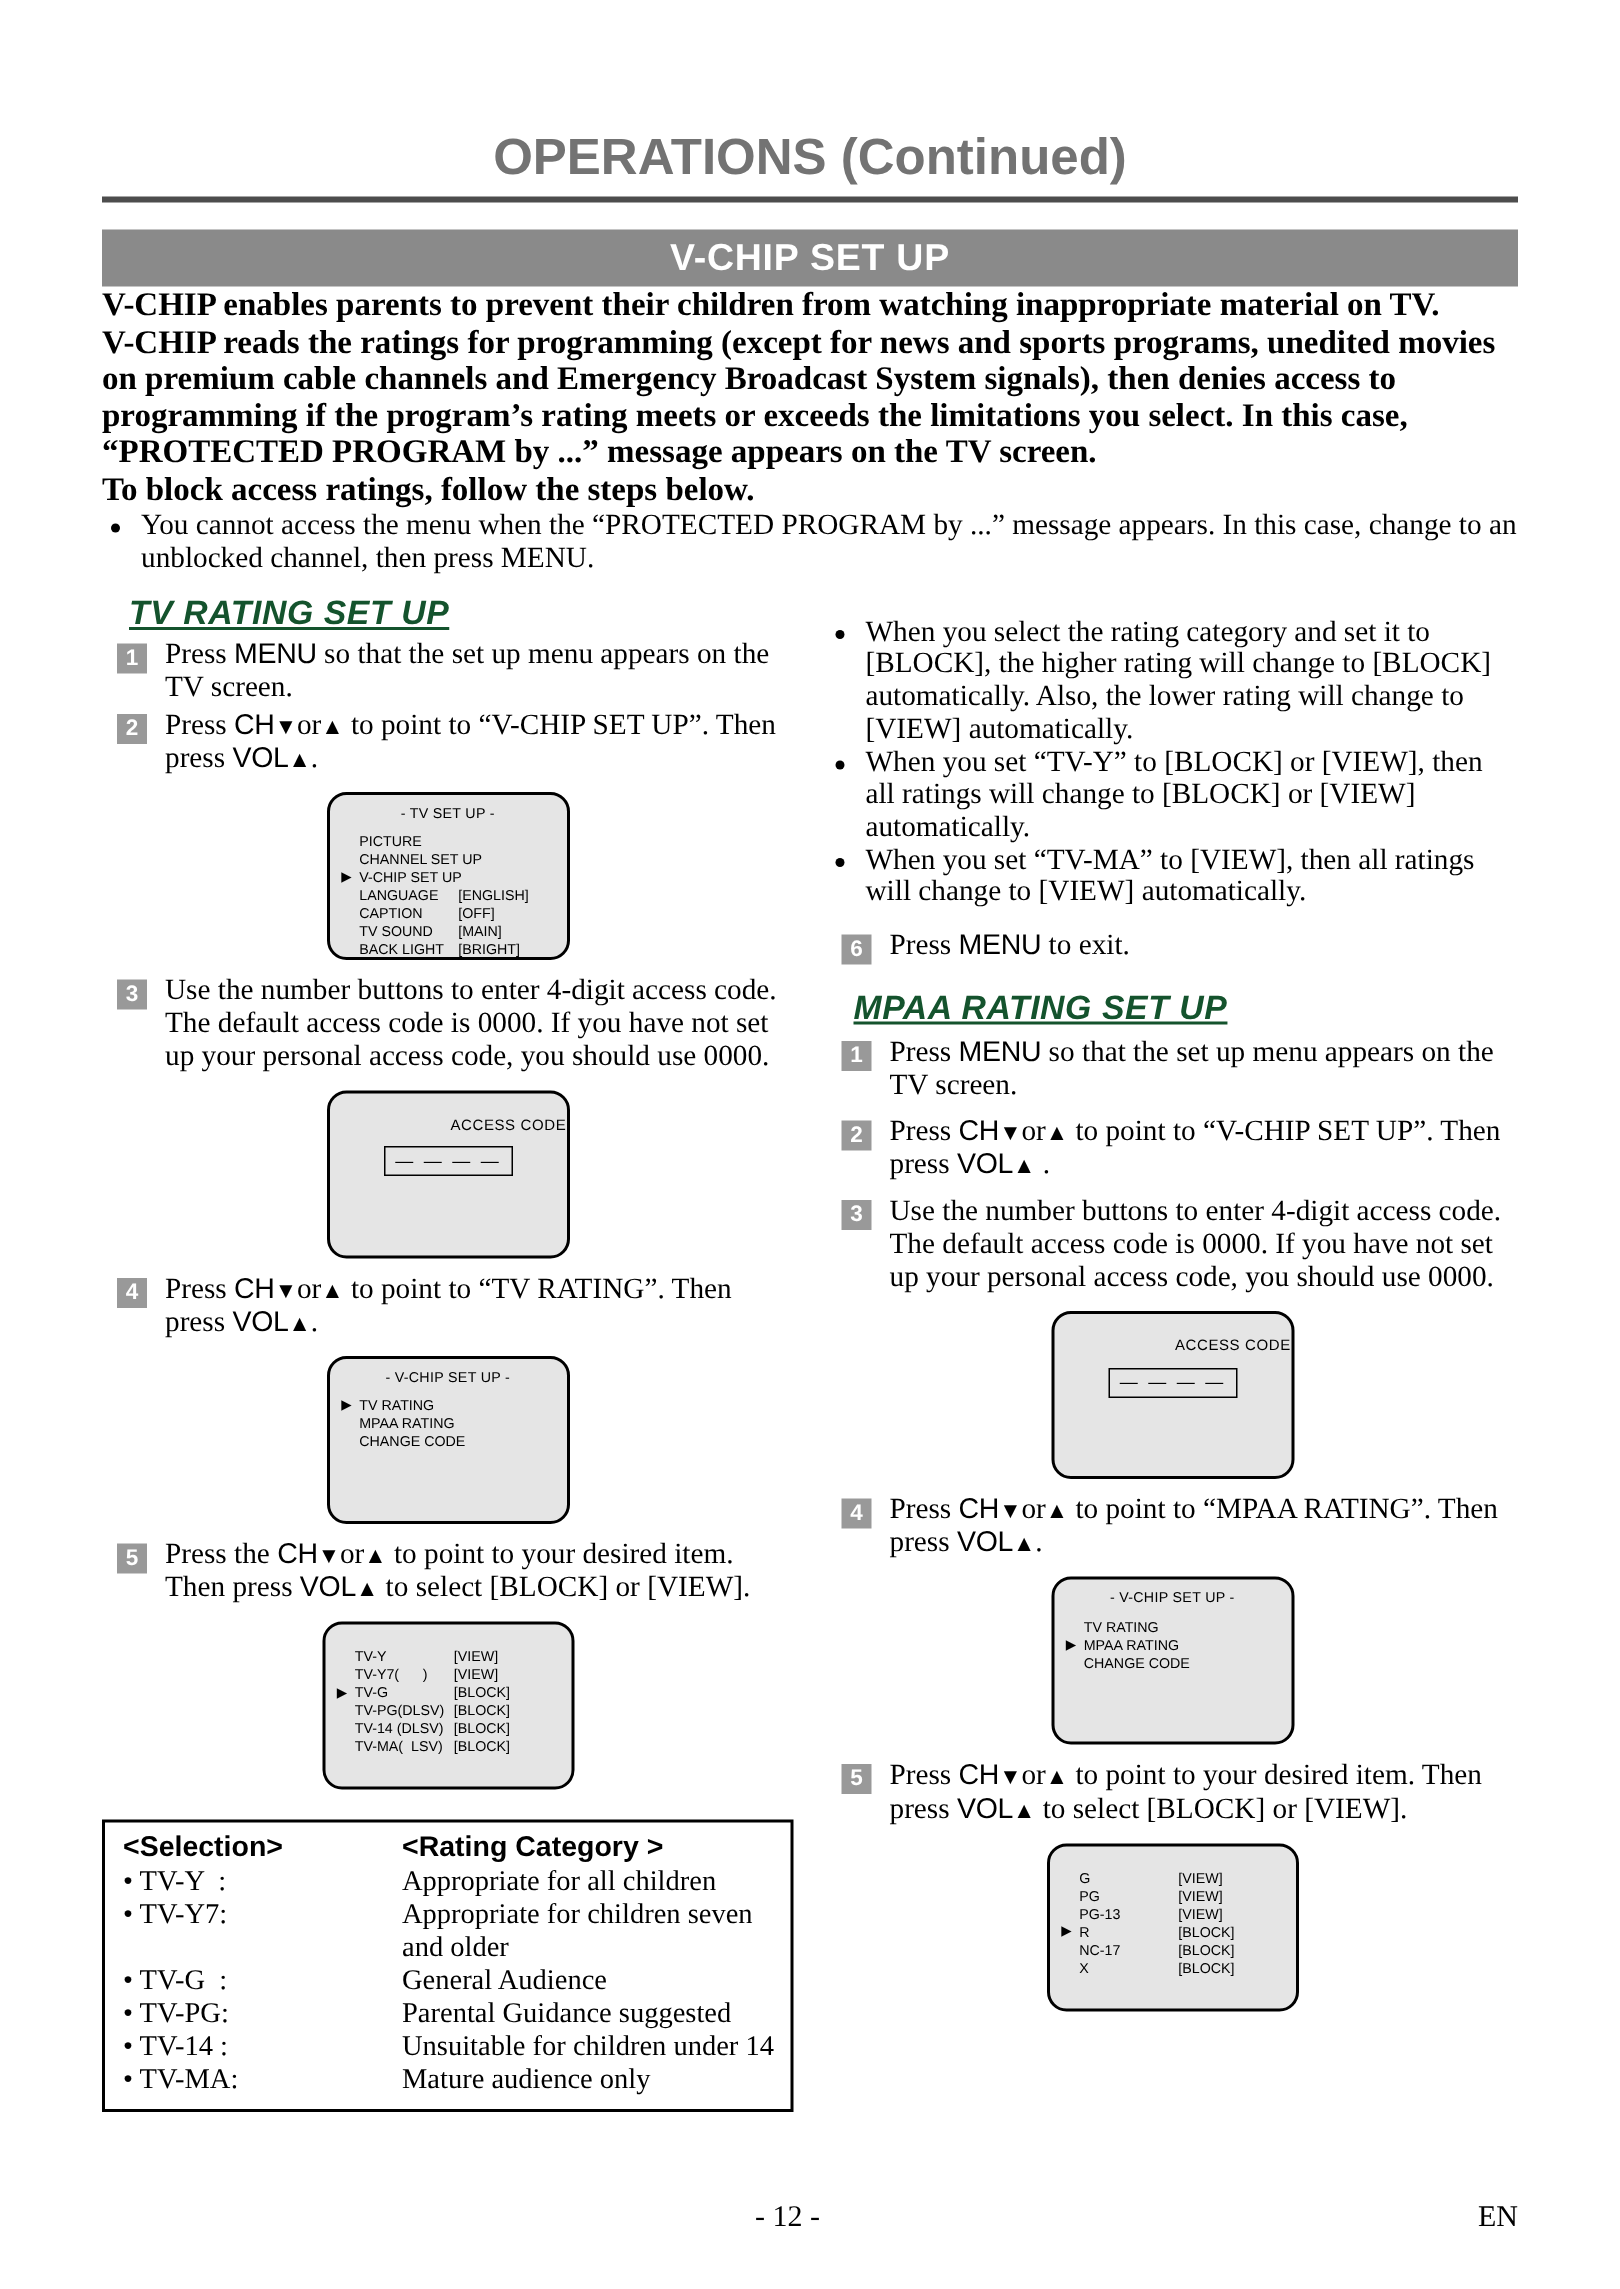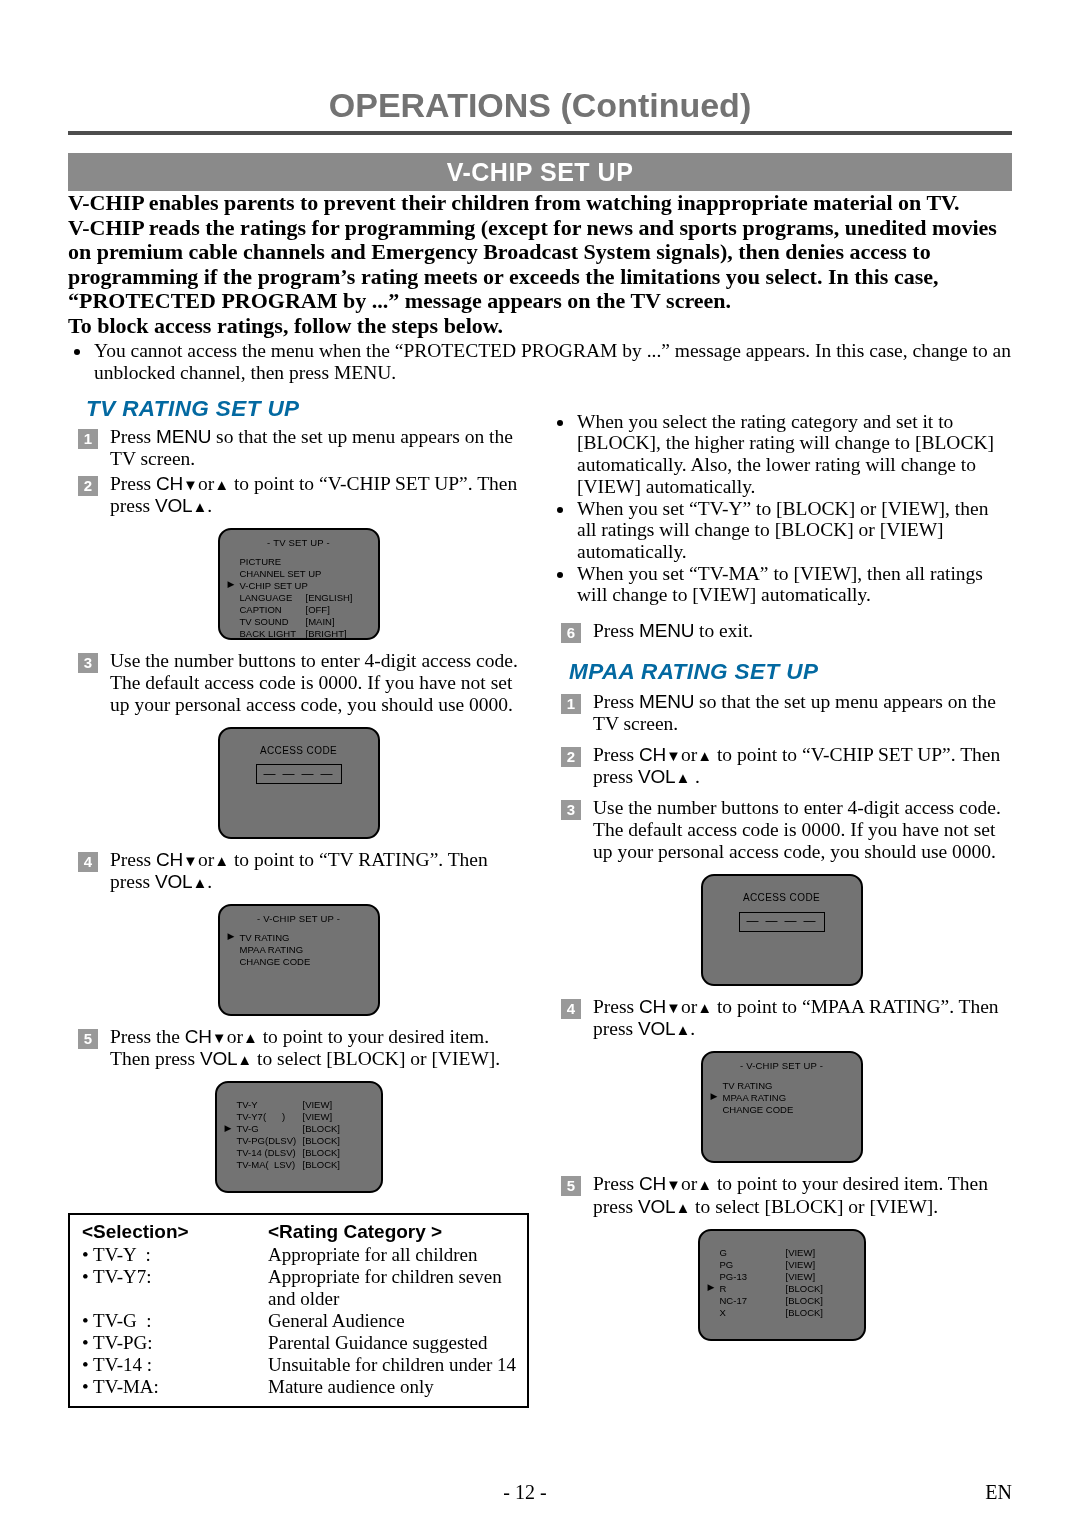--- a/index.html
+++ b/index.html
@@ -93,22 +93,23 @@
   }
   .col { width: 461px; }
   .col-right { width: 461px; }
 
   h2.sub {
     margin: 0 0 4px 18px;
     font-family: "Liberation Sans", sans-serif;
     font-weight: bold;
     font-style: italic;
     font-size: 22.5px;
-    color: #0369a1;
+    color: #14532d;
     letter-spacing: 0.4px;
+    text-decoration: underline;
   }
 
   
   .step {
     position: relative;
     padding-left: 42px;
     font-size: 19.5px;
     line-height: 1.13;
     margin-bottom: 3px;
   }
@@ -137,21 +138,21 @@
     width: 162px;
     height: 112px;
     border: 2.5px solid #000;
     border-radius: 13px;
     margin: 8px 0 10px 0;
     padding: 7px 0 0 0;
     font-family: "Liberation Sans", sans-serif;
     font-size: 9.5px;
     line-height: 1.27;
     color: #000;
-    background: #737373;
+    background: #e5e5e5;
     position: relative;
   }
   .osd.wide { width: 168px; }
   .osd-title {
     text-align: center;
     font-size: 9.5px;
     letter-spacing: 0.2px;
     margin-bottom: 7px;
   }
   .osd-list { padding-left: 20px; }
@@ -167,21 +168,21 @@
     content: "\25B6";
     position: absolute;
     left: -12px;
     top: -0.5px;
     font-size: 9px;
   }
   .osd-cols .lbl { width: 66px; }
 
   
   .osd.access { padding-top: 16px; }
-  .access-title { text-align: center; font-size: 10px; letter-spacing: 0.4px; }
+  .access-title { text-align: right; font-size: 10px; letter-spacing: 0.4px; }
   .access-field {
     margin: 7px auto 0 auto;
     width: 86px; height: 20px;
     border: 1.6px solid #000;
     display: flex;
     align-items: center;
     justify-content: center;
     gap: 6px;
     font-size: 12px;
     letter-spacing: 1px;
@@ -208,21 +209,21 @@
     line-height: 1.16;
   }
   .sel-row .c1 { width: 186px; white-space: pre; }
   .sel-row .c2 { flex: 1; }
   .sel-row.cont .c1 { }
 
   
   .footer {
     position: absolute;
     left: 68px; right: 68px;
-    bottom: 22px;
+    bottom: 36px;
     display: flex;
     align-items: flex-end;
     font-size: 20px;
   }
   .footer .pg { flex: 1; text-align: center; padding-left: 40px; }
   .footer .lang { width: 70px; text-align: right; }
 
   .spacer-6 { height: 6px; }
   .spacer-14 { height: 14px; }
 </style>

